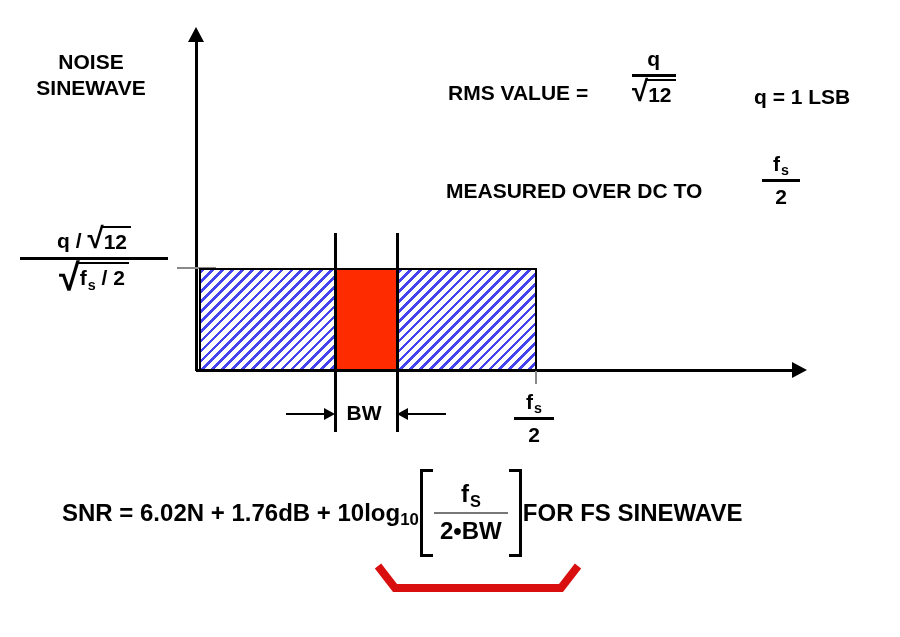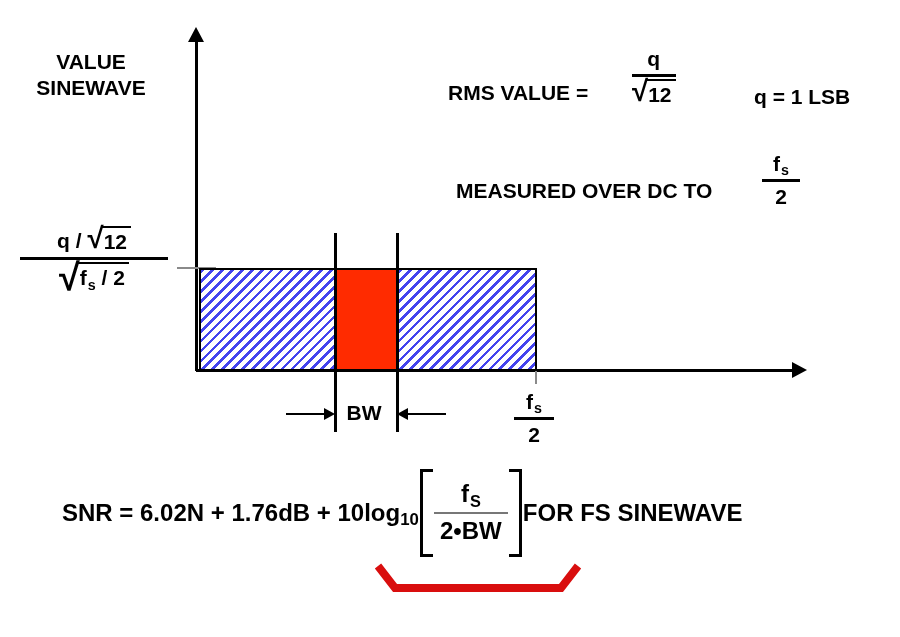--- a/index.html
+++ b/index.html
@@ -50,21 +50,21 @@
   .bracket.r{border-right:3px solid #000;border-top:3px solid #000;border-bottom:3px solid #000;}
   .snr-frac{display:flex;flex-direction:column;align-items:center;min-width:74px;}
   .snr-frac .bar{align-self:stretch;height:2.5px;background:#777;margin:3px 0;}
 </style>
 </head>
 <body>
 
 <div id="canvas">
 
   <div class="abs t21 center" style="left:15px;top:49px;width:152px;">
-    <div>VALUE</div>
+    <div>NOISE</div>
     <div>SINEWAVE</div>
   </div>
 
   <div class="vline" style="left:195px;top:38px;width:2.5px;height:333px;"></div>
   <div class="arrow-up" style="left:188px;top:27px;"></div>
   <div class="hline" style="left:196px;top:369px;width:598px;height:2.5px;"></div>
   <div class="arrow-right" style="left:792px;top:362px;"></div>
 
   <div class="tick" style="left:177px;top:267px;width:39px;height:2px;"></div>
   <div class="tick" style="left:535px;top:371px;width:2px;height:13px;"></div>
@@ -95,21 +95,21 @@
   <div class="frac t21" style="left:632px;top:46px;">
     <div>q</div>
     <div class="bar"></div>
     <div><span class="sqrt">
           <span class="rad">√</span>
           <span class="cand">12</span>
         </span></div>
   </div>
   <div class="abs t21" style="left:747px;top:84px;margin-left:7px;">q = 1 LSB</div>
 
-  <div class="abs t21" style="left:456px;top:178px;">MEASURED OVER DC TO</div>
+  <div class="abs t21" style="left:446px;top:178px;">MEASURED OVER DC TO</div>
   <div class="frac t21" style="left:762px;top:151px;min-width:38px;">
     <div><span>f</span><span class="fsub">s</span></div>
     <div class="bar"></div>
     <div>2</div>
   </div>
 
   <div class="hline" style="left:286px;top:413px;width:40px;height:2px;"></div>
   <div class="arrow-right-sm" style="left:324px;top:408px;"></div>
   <div class="hline" style="left:406px;top:413px;width:40px;height:2px;"></div>
   <div class="arrow-left-sm" style="left:397px;top:408px;"></div>

